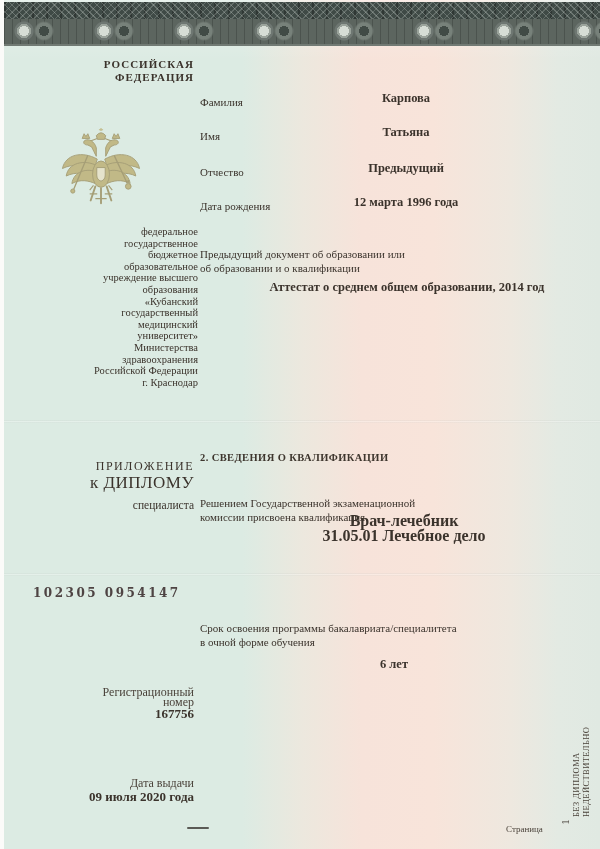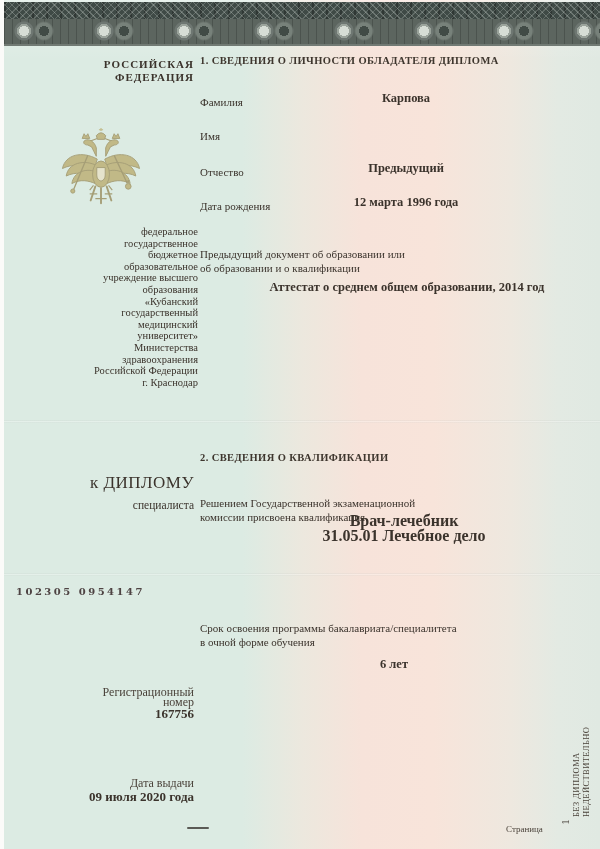--- a/index.html
+++ b/index.html
@@ -35,21 +35,21 @@
   
   .abs{position:absolute;}
   .lines{white-space:pre-line;}
   .ctr{text-align:right;}
   
   .country{left:30px;top:58px;width:160px;font-weight:bold;font-size:11px;letter-spacing:1px;line-height:13px;}
   .institution{left:26px;top:226px;width:168px;font-size:10.5px;line-height:11.6px;}
   .supp1{left:30px;top:459px;width:160px;font-size:12px;letter-spacing:1.5px;}
   .supp2{left:30px;top:473px;width:160px;font-size:17px;letter-spacing:.5px;}
   .supp3{left:30px;top:499px;width:160px;font-size:11.5px;}
-  .serial{left:12px;top:586px;width:190px;font-size:10px;font-weight:bold;letter-spacing:2.5px;color:#4e4343;font-family:"DejaVu Serif",serif;}
+  .serial{left:29px;top:586px;width:190px;font-size:12px;font-weight:bold;letter-spacing:2.5px;color:#4e4343;font-family:"DejaVu Serif",serif;}
   .small-label{font-size:12px;line-height:10px;color:#4a423a;}
   .reg-label{left:30px;top:687px;width:160px;}
   .reg-number{left:30px;top:706px;width:160px;font-size:13px;font-weight:bold;}
   .issue-label{left:30px;top:778px;width:160px;}
   .issue-date{left:20px;top:789px;width:170px;font-size:13px;font-weight:bold;}
   
   .sec-title{left:196px;width:360px;font-size:10.5px;font-weight:bold;letter-spacing:.4px;color:#3e362e;}
   .s1{top:55px;} .s2{top:452px;}
   .f-label{left:196px;width:170px;font-size:11px;}
   .f-value{left:272px;width:260px;font-size:12.5px;font-weight:bold;text-align:center;}
@@ -133,38 +133,39 @@
 образования
 «Кубанский
 государственный
 медицинский
 университет»
 Министерства
 здравоохранения
 Российской Федерации
 г. Краснодар</div>
 
+  <div class="abs ctr supp1">ПРИЛОЖЕНИЕ</div>
   <div class="abs ctr supp2">к ДИПЛОМУ</div>
   <div class="abs ctr supp3">специалиста</div>
 
   <div class="abs serial">102305 0954147</div>
 
   <div class="abs ctr lines small-label reg-label">Регистрационный
 номер</div>
   <div class="abs ctr reg-number">167756</div>
 
   <div class="abs ctr small-label issue-label">Дата выдачи</div>
   <div class="abs ctr issue-date">09 июля 2020 года</div>
 
-  <div class="abs sec-title s1">1. СВЕДЕНИЯ О ЛИЧНОСТИ ОБЛАДАТЕЛЯ ДИПЛОМА</div>
 
   <div class="abs f-label" style="top:96px">Фамилия</div>
   <div class="abs f-value" style="top:91px">Карпова</div>
 
   <div class="abs f-label" style="top:130px">Имя</div>
+  <div class="abs f-value" style="top:125px">Татьяна</div>
 
   <div class="abs f-label" style="top:166px">Отчество</div>
   <div class="abs f-value" style="top:161px">Предыдущий</div>
 
   <div class="abs f-label" style="top:200px">Дата рождения</div>
   <div class="abs f-value" style="top:195px">12 марта 1996 года</div>
 
   <div class="abs lines prev-label">Предыдущий документ об образовании или
 об образовании и о квалификации</div>
   <div class="abs prev-value">Аттестат о среднем общем образовании, 2014 год</div>

